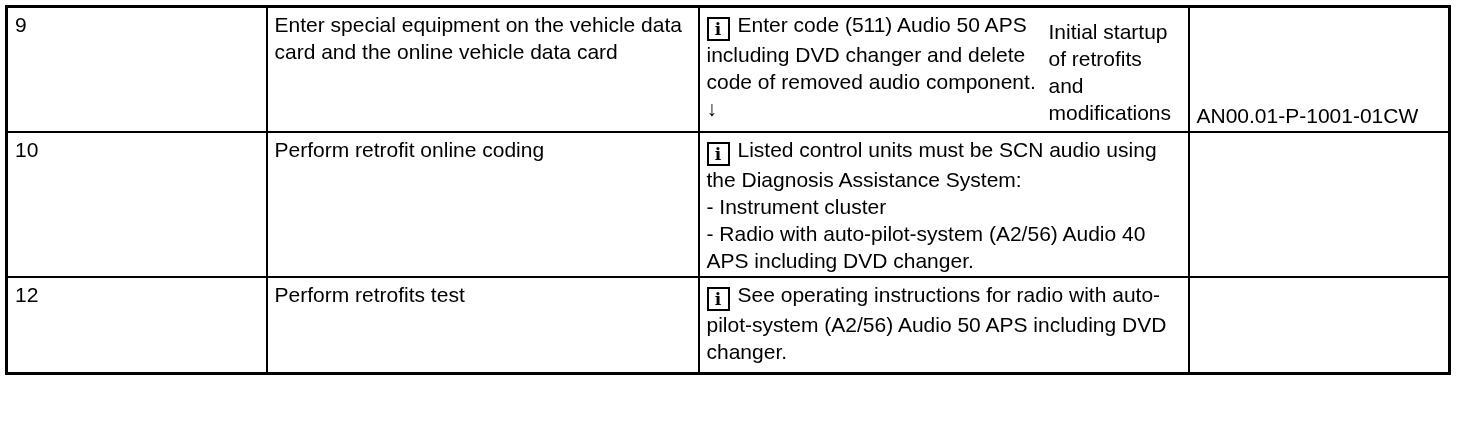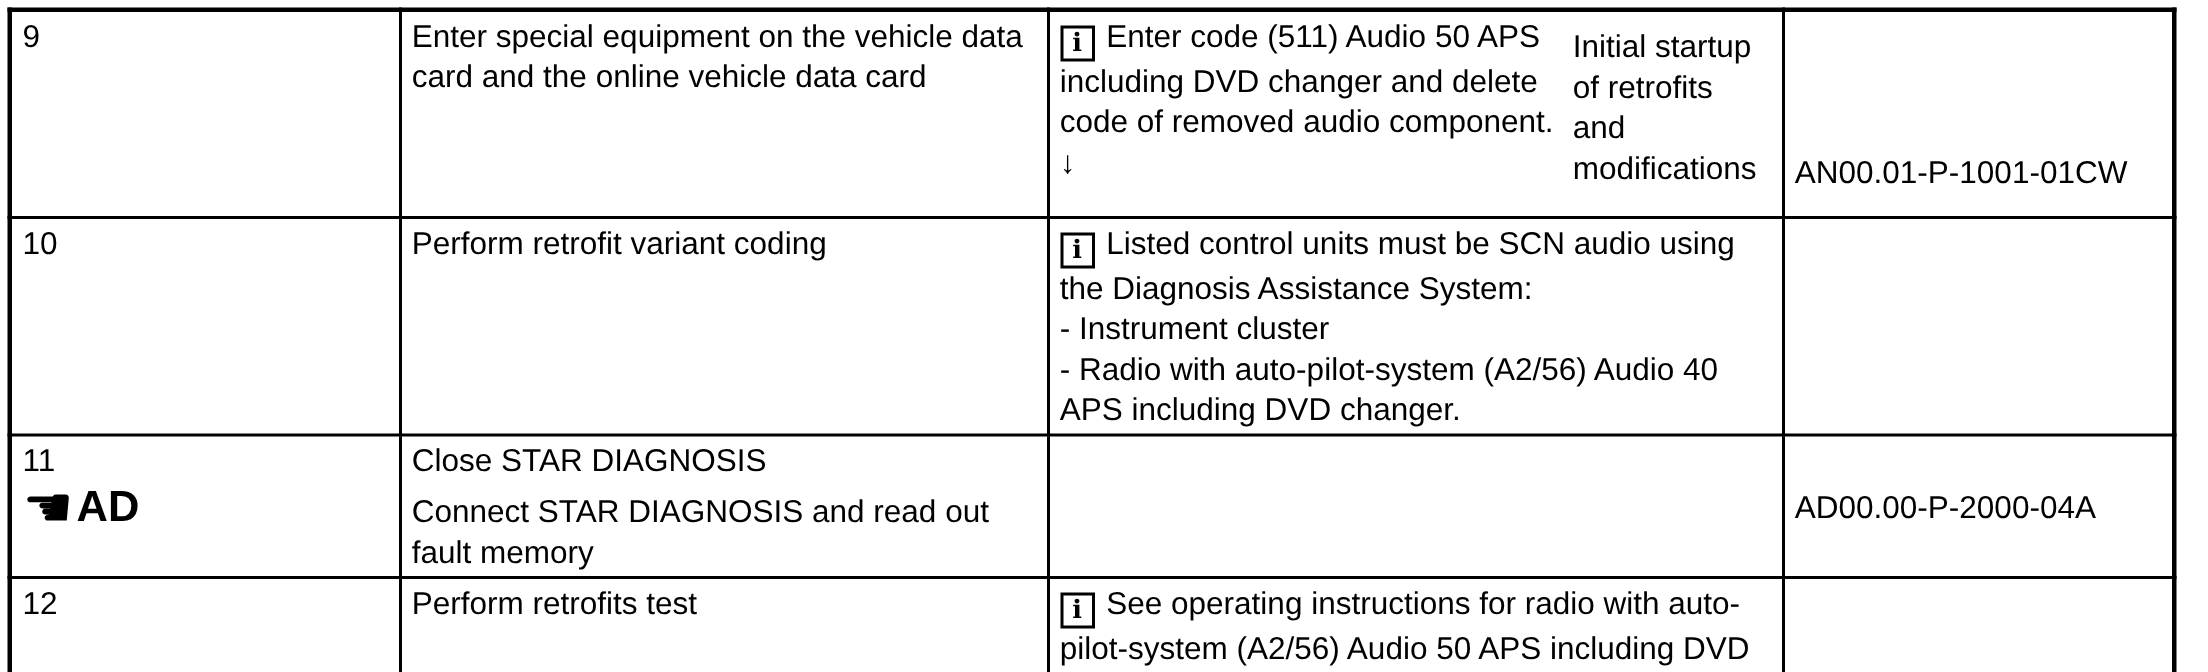--- a/index.html
+++ b/index.html
@@ -59,21 +59,21 @@
   }
 
   
   .note-flex {
     display: flex;
     flex-direction: row;
     justify-content: space-between;
     height: 115px;
   }
 
-  .doc-bottom { vertical-align: bottom; padding-bottom: 15px; }
+  .doc-bottom { vertical-align: bottom; padding-bottom: 2px; }
   .doc-middle { vertical-align: middle; }
 
   .ad-line {
     font-weight: bold;
     font-size: 29px;
     line-height: 34px;
     white-space: nowrap;
   }
   .hand {
     font-size: 38px;
@@ -113,44 +113,30 @@
       <td class="doc-bottom">
         <div>AN00.01-P-1001-01CW</div>
       </td>
     </tr>
 
     <tr class="r2">
       <td>
         <div>10</div>
       </td>
       <td>
-        <p class="para">Perform retrofit variant coding</p>
+        <p class="para">Perform retrofit online coding</p>
       </td>
       <td>
         <p class="para"><span class="ibox">i</span><span>Listed control units must be SCN audio using the Diagnosis Assistance System:</span></p>
         <div>- Instrument cluster</div>
         <div>- Radio with auto-pilot-system (A2/56) Audio 40 APS including DVD changer.</div>
       </td>
       <td></td>
     </tr>
 
-    <tr class="r3">
-      <td>
-        <div>11</div>
-        <div class="ad-line"><span class="hand">☚</span><span>AD</span></div>
-      </td>
-      <td>
-        <p class="para">Close STAR DIAGNOSIS</p>
-        <p class="para">Connect STAR DIAGNOSIS and read out fault memory</p>
-      </td>
-      <td></td>
-      <td class="doc-middle">
-        <div>AD00.00-P-2000-04A</div>
-      </td>
-    </tr>
 
     <tr class="r4">
       <td>
         <div>12</div>
       </td>
       <td>
         <p class="para">Perform retrofits test</p>
       </td>
       <td>
         <p class="para"><span class="ibox">i</span><span>See operating instructions for radio with auto-pilot-system (A2/56) Audio 50 APS including DVD changer.</span></p>

